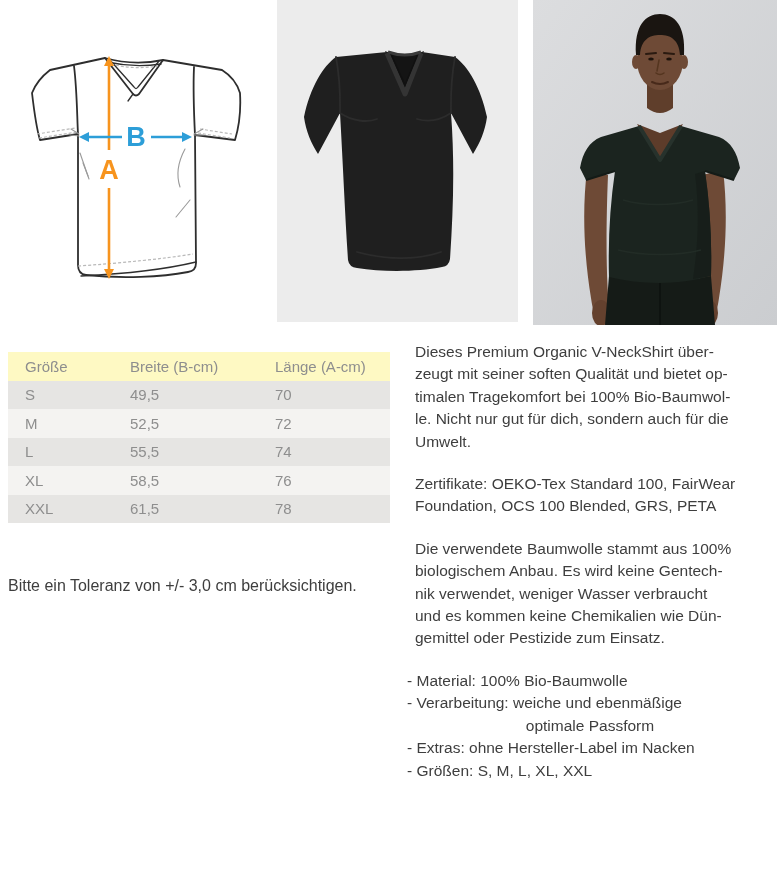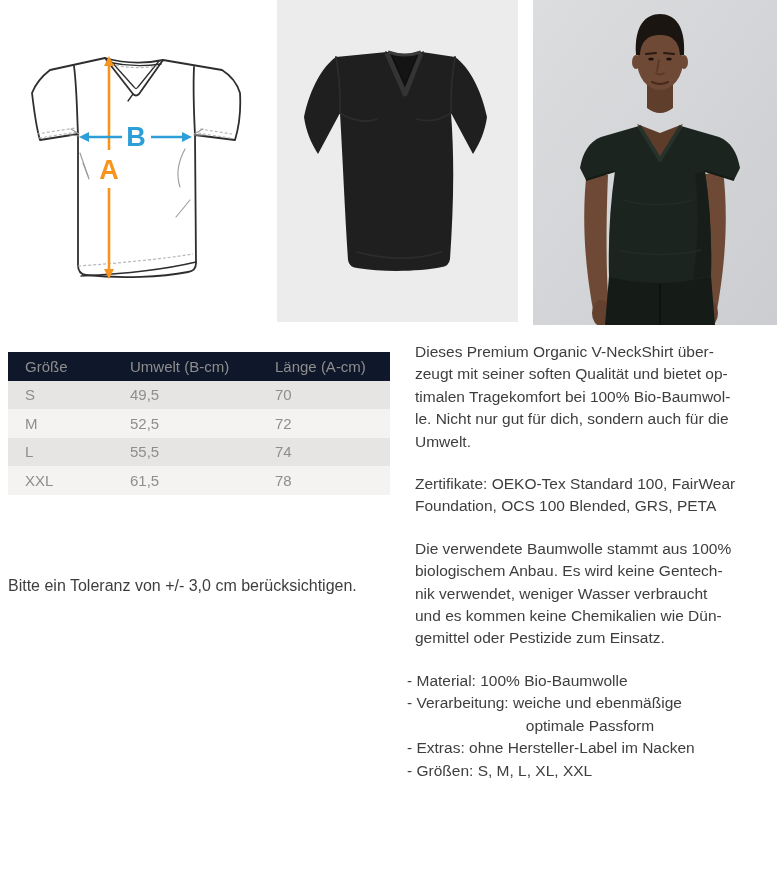--- a/index.html
+++ b/index.html
@@ -16,21 +16,21 @@
   
   .size-table{
     position:absolute;left:8px;top:352px;width:382px;
     border-collapse:collapse;table-layout:fixed;
     font-size:15px;color:#8e8e8e;
   }
   .size-table th,.size-table td{
     font-weight:400;text-align:left;height:28.5px;padding:0;line-height:1;
   }
   .size-table th:first-child,.size-table td:first-child{padding-left:17px;}
-  .size-table thead tr{background:#0f172a;}
+  .size-table thead tr{background:#fef9c3;}
   .size-table tbody tr:nth-child(odd){background:#e6e5e3;}
   .size-table tbody tr:nth-child(even){background:#f4f3f1;}
   
   .tolerance{position:absolute;left:8px;top:577px;margin:0;font-size:16px;color:#3e3e3e;text-align:center;}
   
   .description{
     position:absolute;left:407px;top:341px;width:366px;
     font-size:15.5px;line-height:22.4px;color:#3e3e3e;
   }
   .para{margin:0 0 20px 8px;white-space:pre-line;}
@@ -185,21 +185,21 @@
 
   <table class="size-table">
     <colgroup>
         <col style="width:122px">
         <col style="width:145px">
         <col style="width:115px">
       </colgroup>
     <thead>
       <tr>
         <th>Größe</th>
-        <th>Umwelt (B-cm)</th>
+        <th>Breite (B-cm)</th>
         <th>Länge (A-cm)</th>
       </tr>
     </thead>
     <tbody>
 
         <tr>
           <td>S</td>
           <td>49,5</td>
           <td>70</td>
         </tr>
@@ -209,20 +209,25 @@
           <td>52,5</td>
           <td>72</td>
         </tr>
 
         <tr>
           <td>L</td>
           <td>55,5</td>
           <td>74</td>
         </tr>
 
+        <tr>
+          <td>XL</td>
+          <td>58,5</td>
+          <td>76</td>
+        </tr>
 
         <tr>
           <td>XXL</td>
           <td>61,5</td>
           <td>78</td>
         </tr>
       </tbody>
   </table>
 
   <p class="tolerance">Bitte ein Toleranz von +/- 3,0 cm berücksichtigen.</p>

